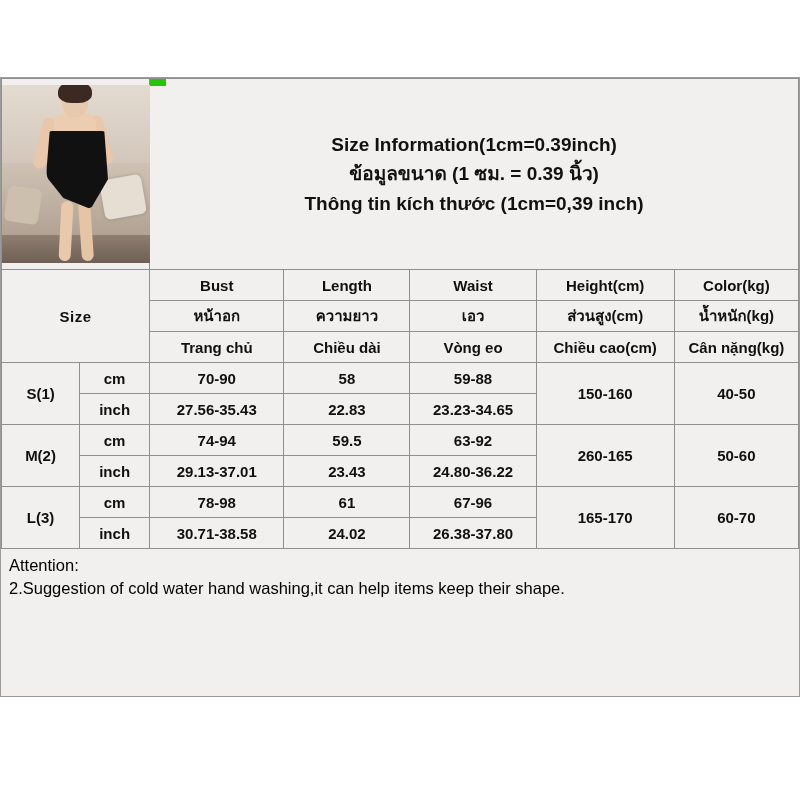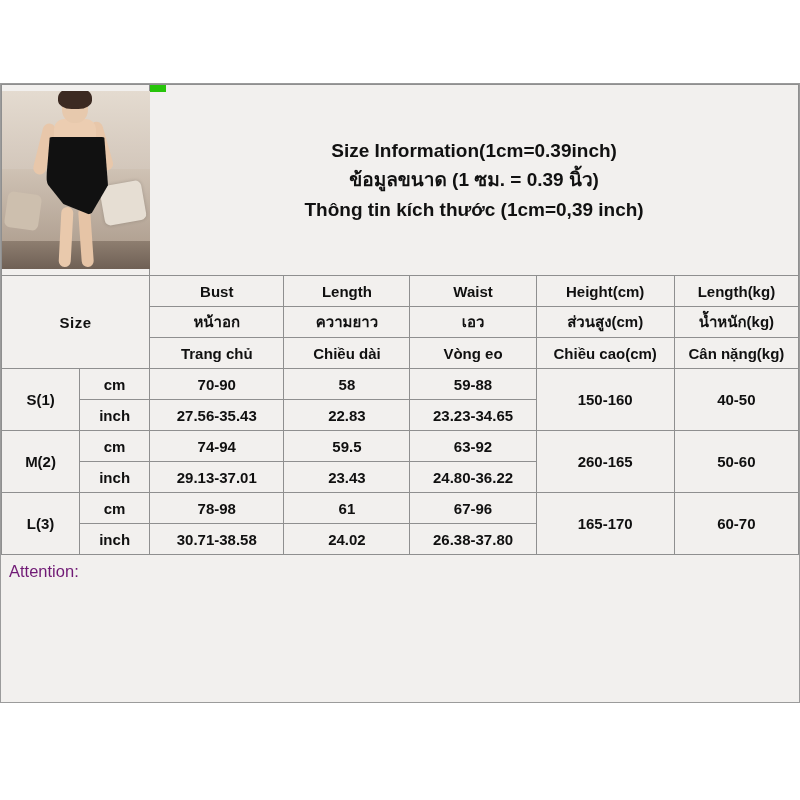--- a/index.html
+++ b/index.html
@@ -10,21 +10,21 @@
   body {
     width: 800px;
     height: 800px;
     font-family: "Liberation Sans", sans-serif;
     color: #111111;
     overflow: hidden;
   }
   #sheet {
     position: absolute;
     left: 0;
-    top: 83px;
+    top: 77px;
     width: 800px;
     height: 620px;
     background: #f2f0ee;
     border: 1px solid #9b9b9b;
     box-sizing: border-box;
   }
   table.size-table {
     border-collapse: collapse;
     width: 798px;
     table-layout: fixed;
@@ -178,21 +178,21 @@
     top: 1px;
     width: 16px;
     height: 7px;
     background: #27c40a;
     z-index: 5;
   }
   .attention {
     padding: 5px 8px 0 8px;
     font-size: 16.5px;
     line-height: 1.42;
-    color: #701a75;
+    color: #000000;
     background: #f2f0ee;
   }
   .attention div {
     white-space: nowrap;
   }
 </style>
 </head>
 <body>
 
 <div id="sheet">
@@ -235,21 +235,21 @@
         <div class="title-line">Thông tin kích thước (1cm=0,39 inch)</div>
       </td>
     </tr>
 
     <tr>
       <td class="size-word" colspan="2" rowspan="3">Size</td>
       <td class="hdr">Bust</td>
       <td class="hdr">Length</td>
       <td class="hdr">Waist</td>
       <td class="hdr">Height(cm)</td>
-      <td class="hdr">Length(kg)</td>
+      <td class="hdr">Color(kg)</td>
     </tr>
 
     <tr>
       <td class="hdr-sub">หน้าอก</td>
       <td class="hdr-sub">ความยาว</td>
       <td class="hdr-sub">เอว</td>
       <td class="hdr-sub">ส่วนสูง(cm)</td>
       <td class="hdr-sub">น้ำหนัก(kg)</td>
     </tr>
 
@@ -306,15 +306,16 @@
       <td class="unit-cell">inch</td>
       <td class="val">30.71-38.58</td>
       <td class="val">24.02</td>
       <td class="val">26.38-37.80</td>
     </tr>
   </tbody>
     </table>
 
   <div class="attention">
     <div>Attention:</div>
+    <div>2.Suggestion of cold water hand washing,it can help items keep their shape.</div>
   </div>
 
 </div>
 
 </body></html>

